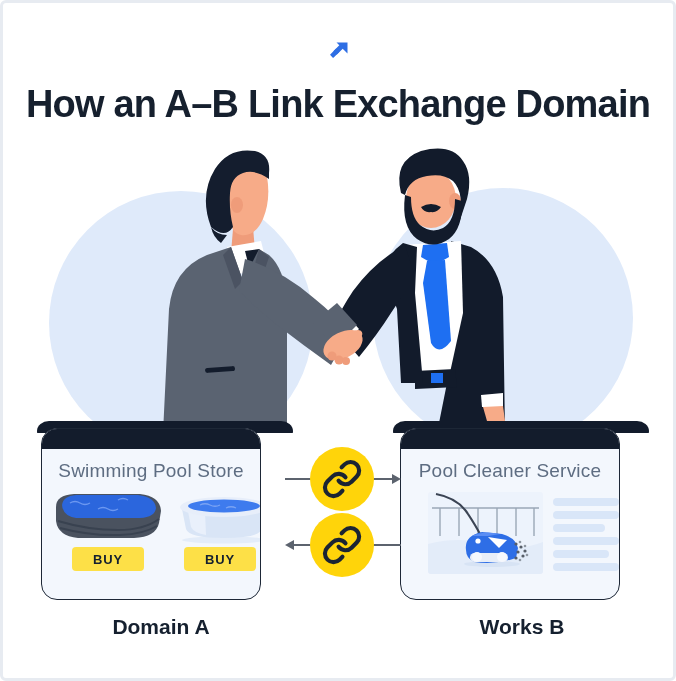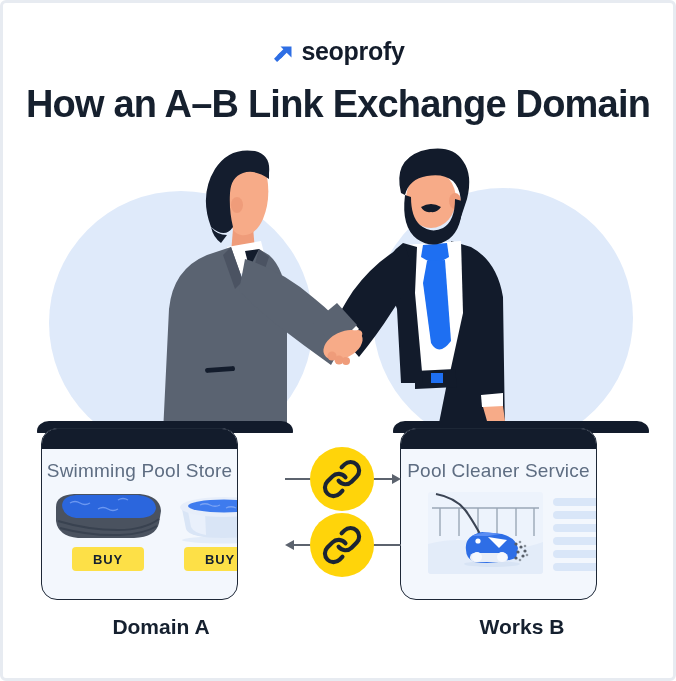--- a/index.html
+++ b/index.html
@@ -11,21 +11,21 @@
   }
   
   .logo{position:absolute;top:34px;left:0;width:100%;display:flex;justify-content:center;align-items:center;gap:8px;}
   .logo .brand{font-size:25px;font-weight:700;color:#131c2b;letter-spacing:-0.3px;}
   
   .title{position:absolute;top:80px;left:0;width:100%;text-align:center;
     font-size:38px;font-weight:700;color:#16202e;letter-spacing:-0.8px;}
   
   .illustration{position:absolute;top:140px;left:0;width:676px;height:290px;z-index:1;}
   
-  .card{position:absolute;width:197px;height:172px;top:425px;z-index:2;
+  .card{position:absolute;width:220px;height:172px;top:425px;z-index:2;
     background:#f3f7fd;border:1.5px solid #1d2736;border-radius:16px;overflow:hidden;}
   .card.left{left:38px;}
   .card.right{left:397px;}
   .card-header{height:20px;background:#131c2c;}
   .site-title{margin-top:11px;text-align:center;font-size:19px;color:#5e6d82;letter-spacing:0.2px;}
   .pools{position:absolute;left:6px;top:58px;}
   .buy-btn{position:absolute;top:118px;width:72px;height:24px;background:#fde047;border-radius:4px;
     display:flex;align-items:center;justify-content:center;
     font-size:13px;font-weight:700;color:#15202f;letter-spacing:0.8px;}
   .buy-btn.b1{left:30px;}
@@ -44,21 +44,20 @@
 </head>
 <body>
 
 <div class="canvas">
 
   <div class="logo">
     <svg width="22" height="22" viewBox="0 0 22 22">
       <polygon points="9.5,3.5 20.5,3.5 20.5,14.5 15.7,9.7 9.7,15.7 6.3,12.3 12.3,6.3" fill="#2e6ee4" transform="translate(0,2)"></polygon>
       <rect x="2.5" y="13.2" width="9" height="4.6" rx="0.5" fill="#2e6ee4" transform="rotate(-45 7 15.5) translate(0,1)"></rect>
     </svg>
-    <span class="brand">seoprofy</span>
   </div>
 
   <div class="title">How an A–B Link Exchange Domain</div>
 
   <svg class="illustration" viewBox="0 0 676 290">
 
     <circle cx="178" cy="180" r="132" fill="#dfeafa"></circle>
     <circle cx="500" cy="175" r="130" fill="#dfeafa"></circle>
 
     <g>

